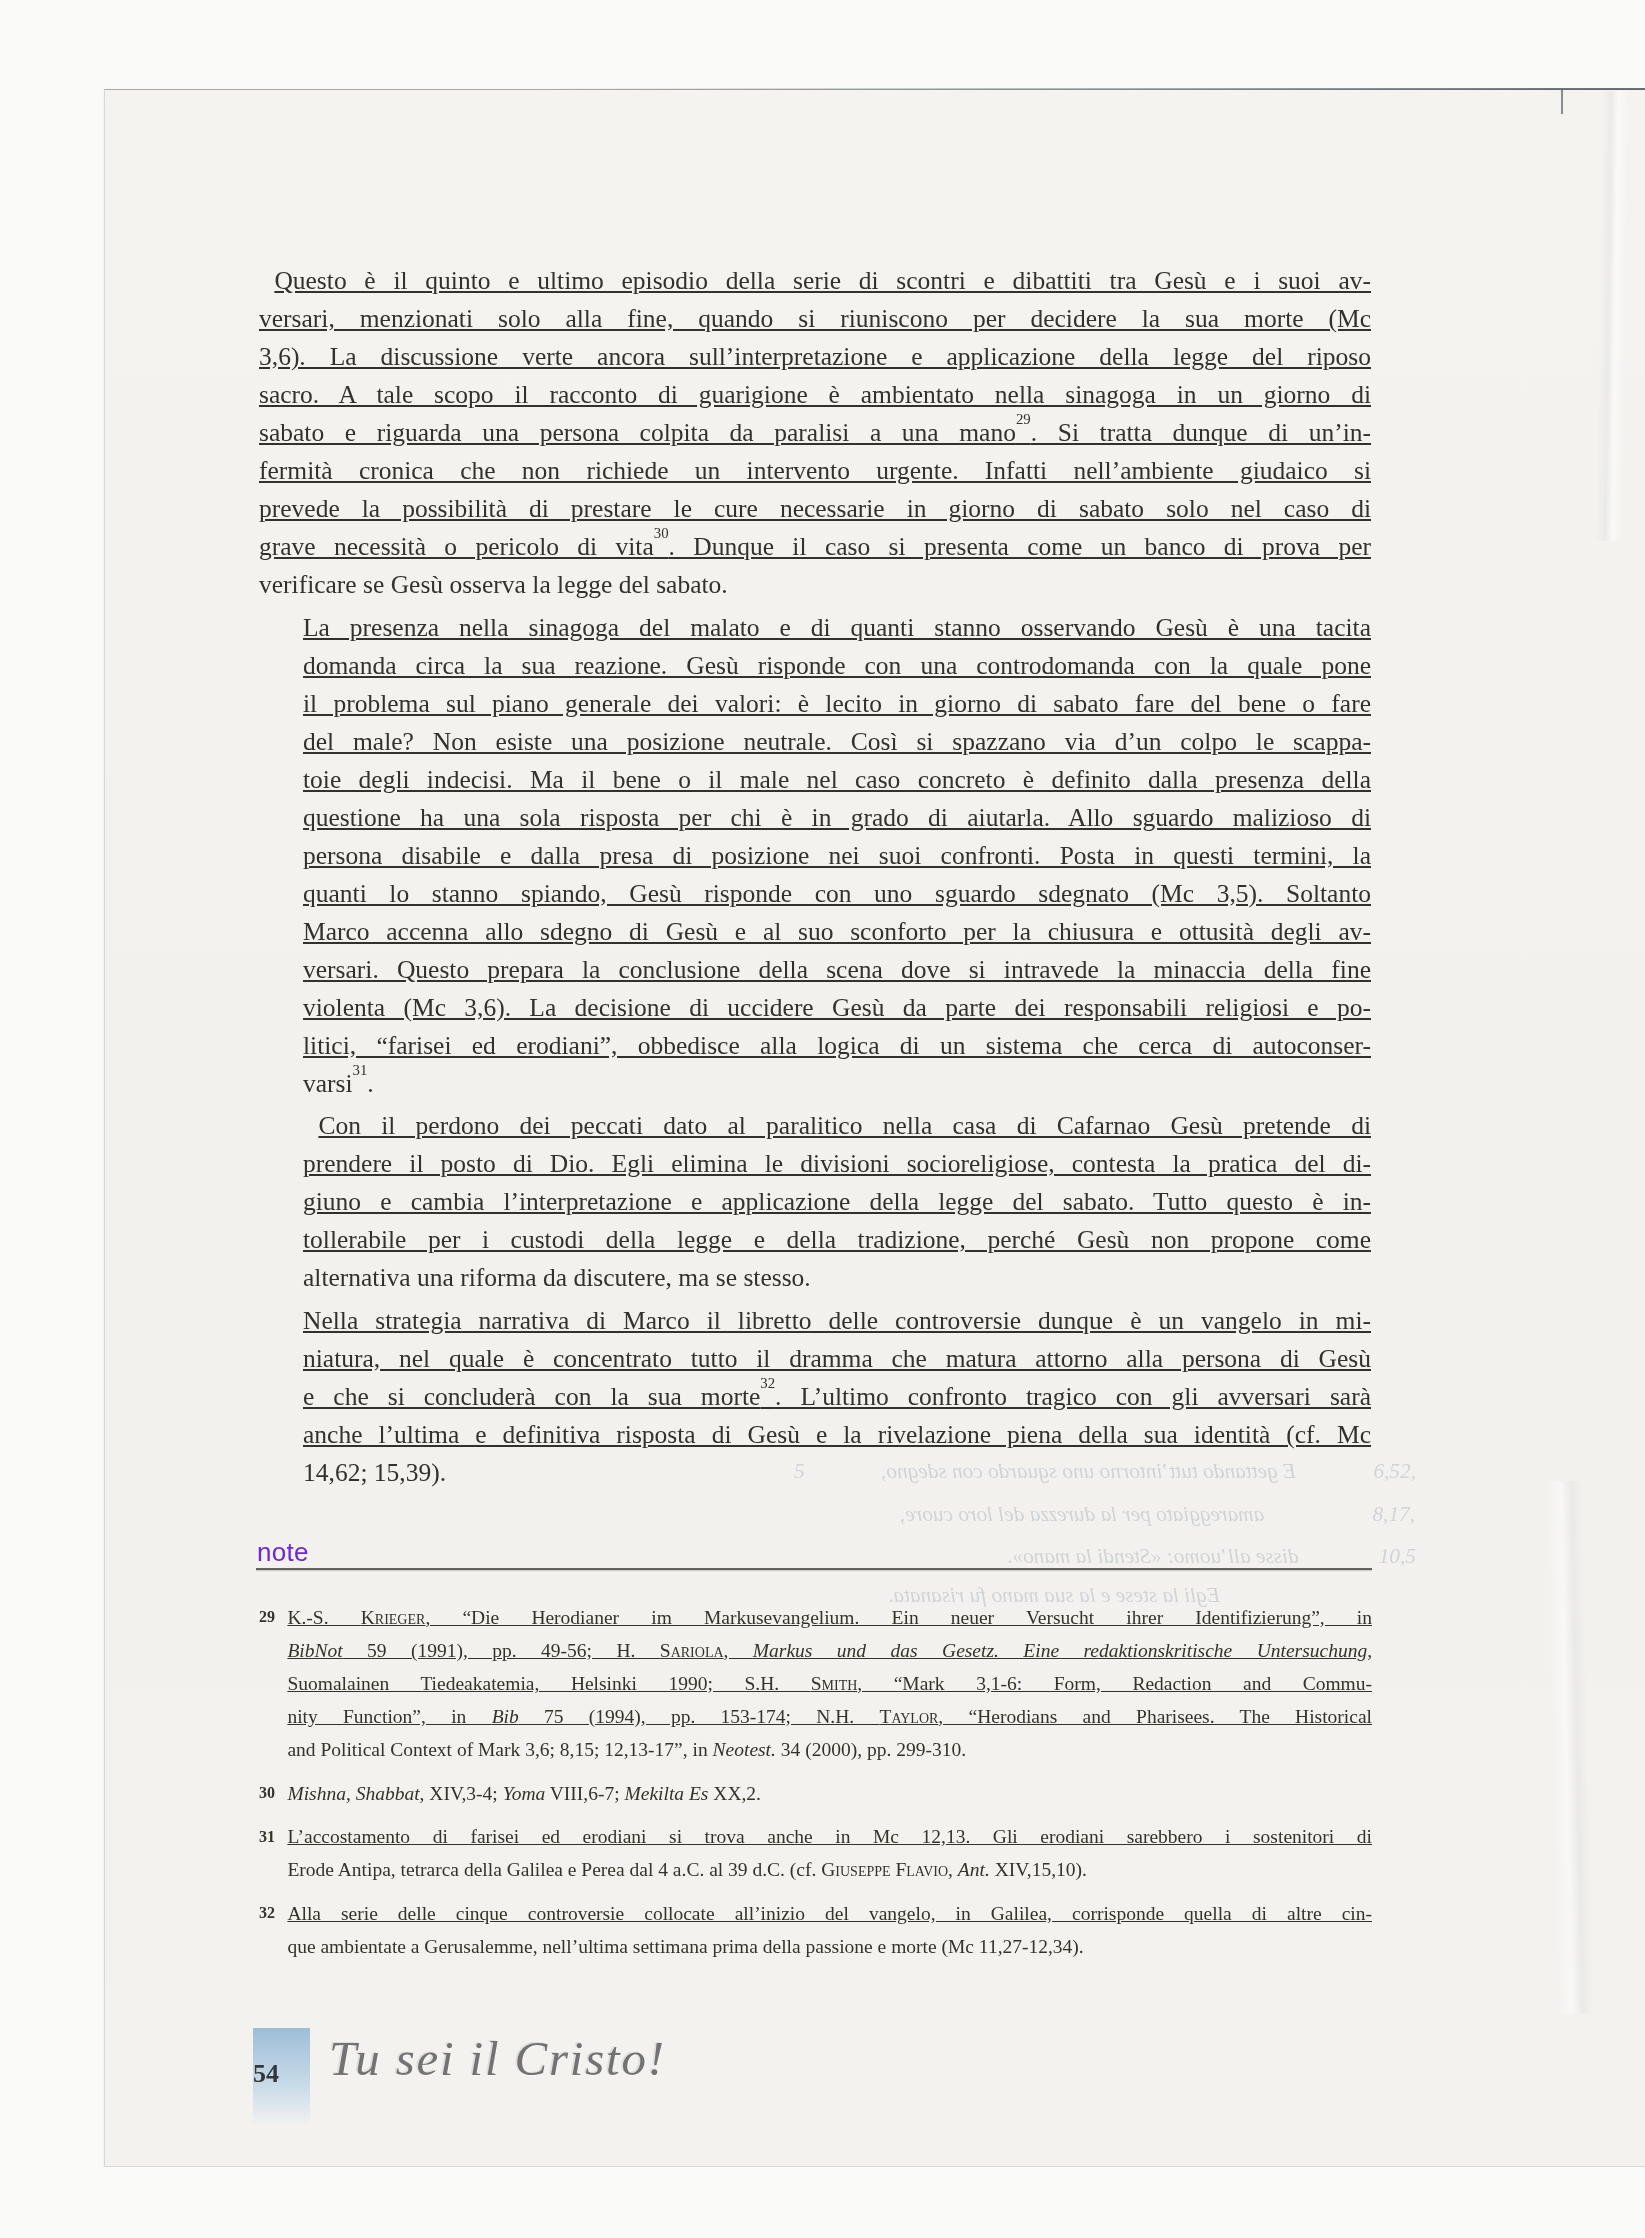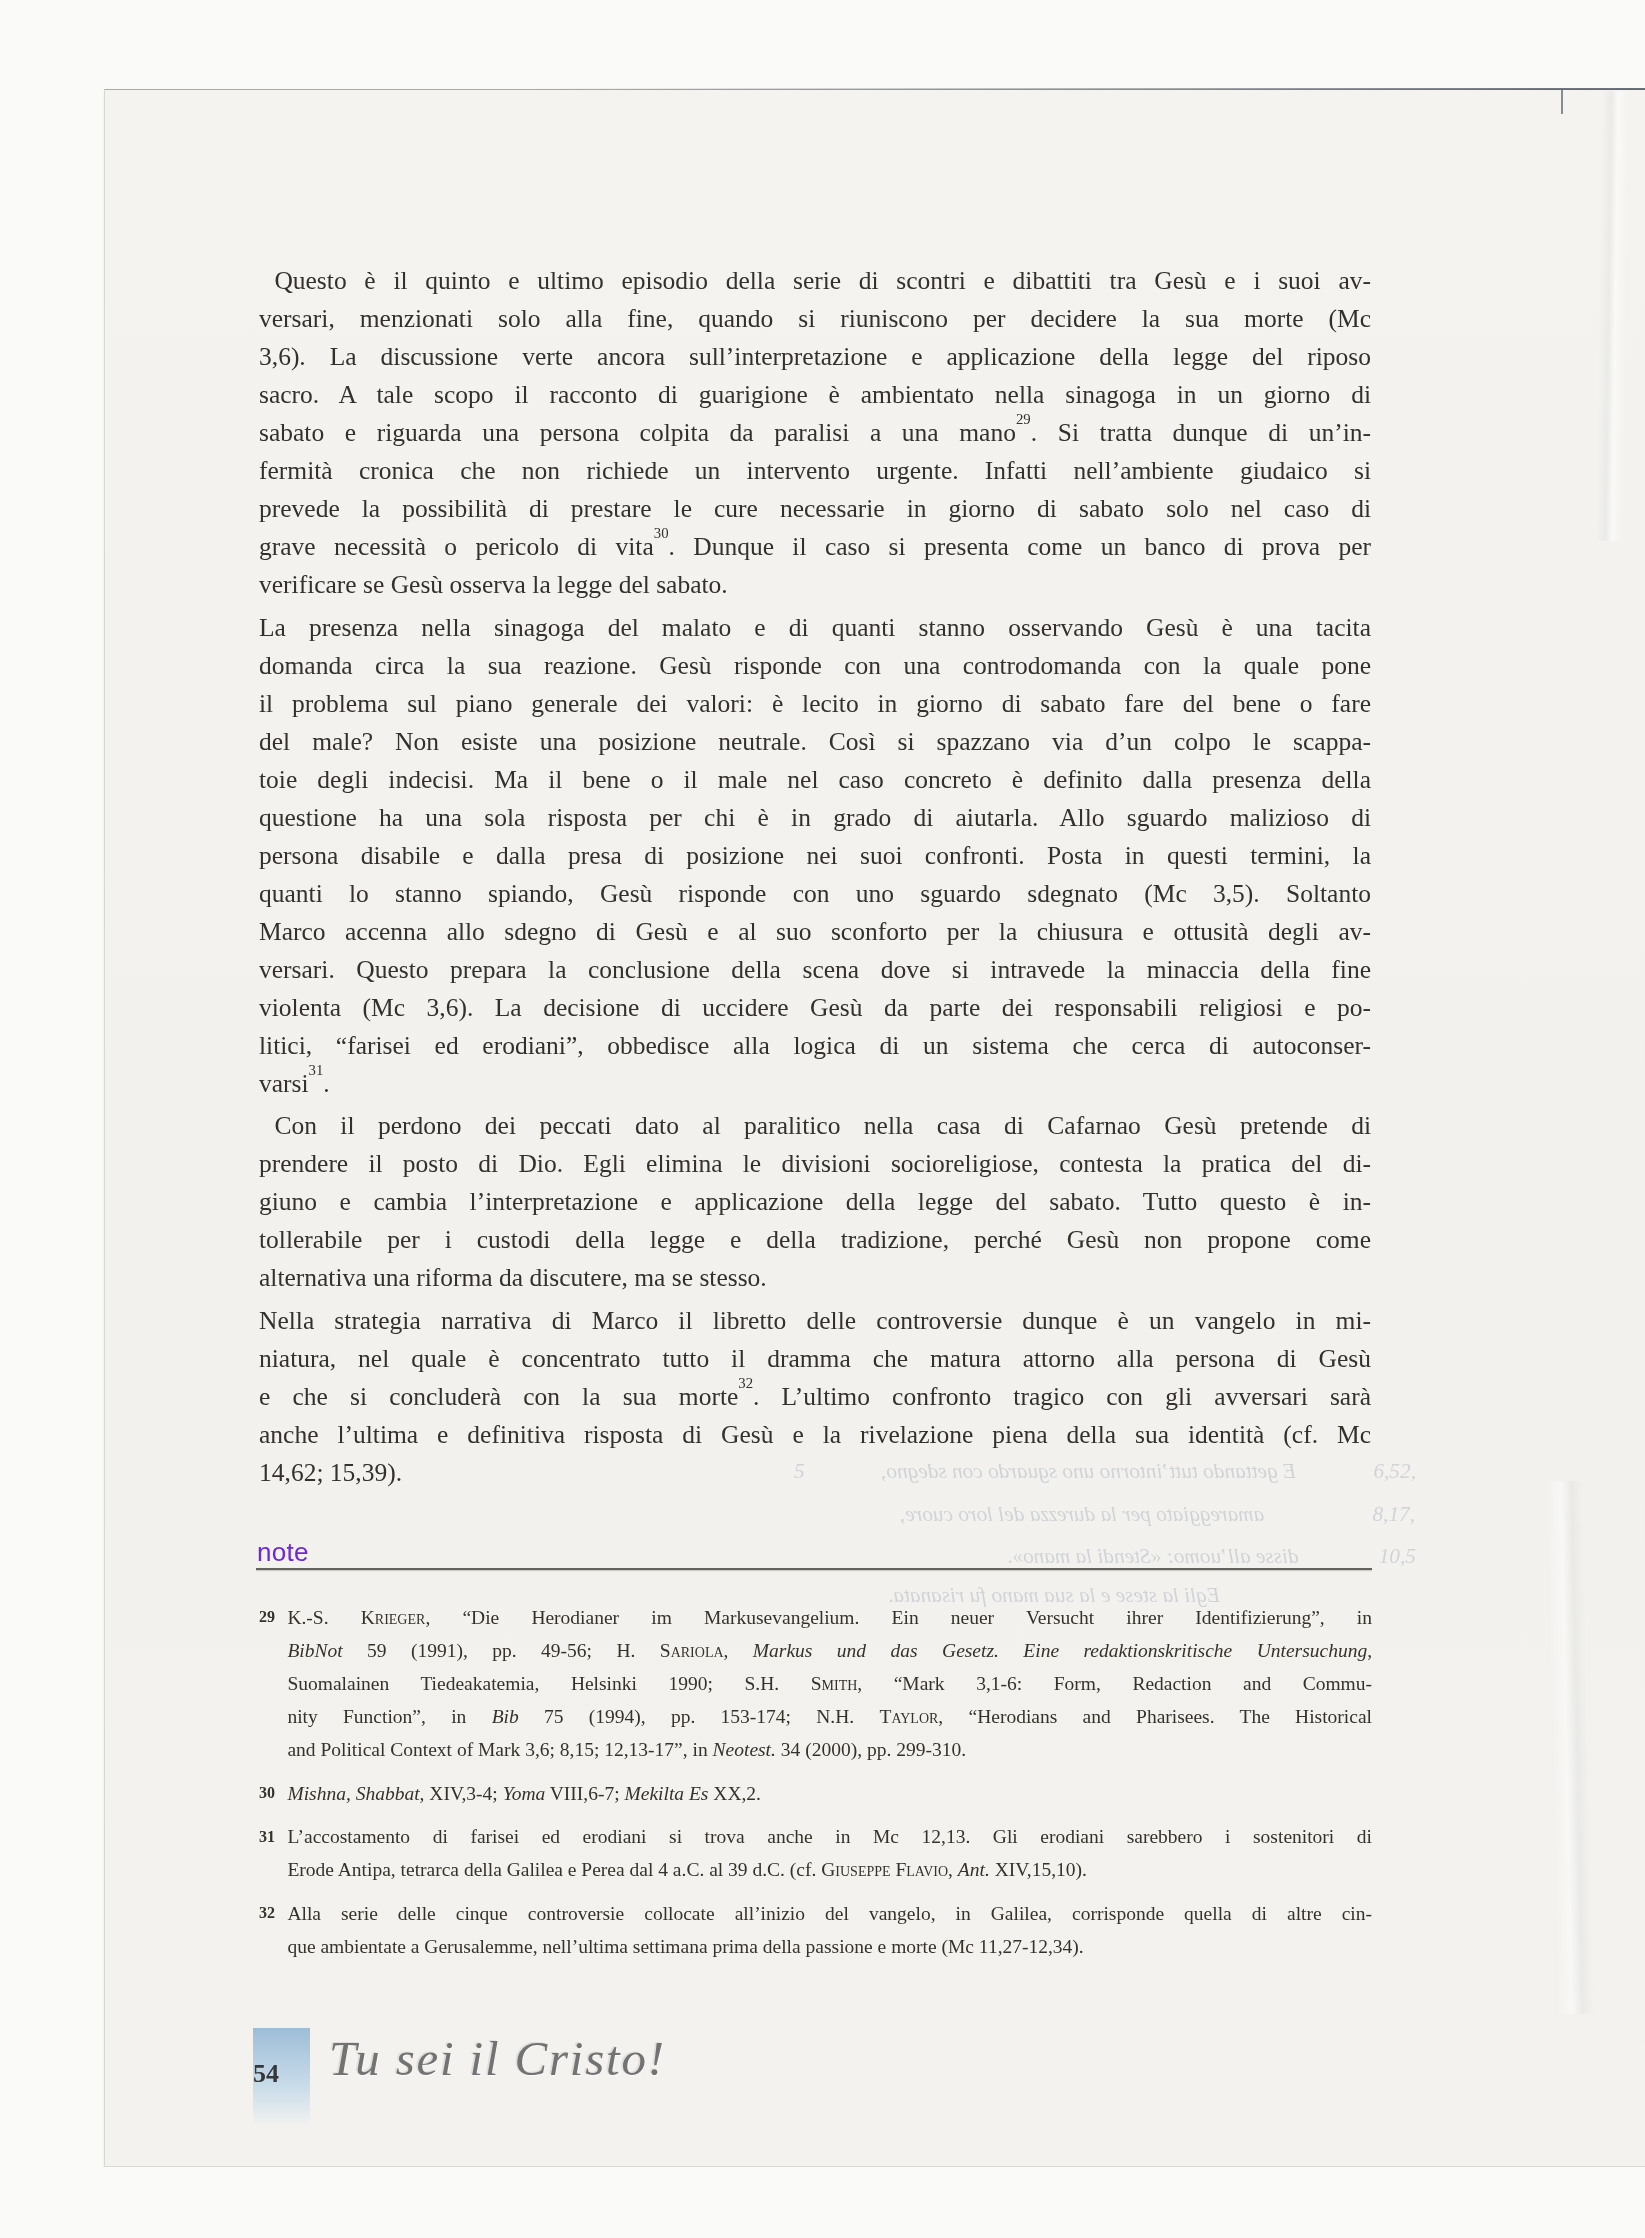--- a/index.html
+++ b/index.html
@@ -40,23 +40,23 @@
     background:linear-gradient(90deg,rgba(0,0,0,0) 0%,rgba(255,255,255,.45) 40%,rgba(70,80,90,.05) 70%,rgba(0,0,0,0) 100%);
     transform:rotate(-1.2deg);
   }
   
   #body-text{
     position:absolute;left:259px;top:262px;width:1112px;
     font-size:25.5px;color:#34312c;
     text-rendering:optimizeLegibility;
   }
   .para{margin:0;}
-  .para + .para{margin-top:4.7px;}
+  .para + .para{margin-top:4.7px;margin-left:44px;}
   .bl{height:38px;line-height:38px;white-space:normal;}
-  .j{text-align:justify;text-align-last:justify;}
+  .j{text-align:justify;text-align-last:justify;text-decoration:underline;}
   .last{text-align:right;text-align-last:left;}
   .indent .bl:first-child{text-indent:15.4px;}
   sup{font-size:.58em;position:relative;top:-.48em;line-height:0;}
   .sc{font-variant:small-caps;}
   
   .ghost-line{
     position:absolute;display:flex;justify-content:space-between;align-items:baseline;
     font-style:italic;font-size:21.3px;line-height:26px;color:#9aa4b1;opacity:.38;
     filter:blur(0.5px);pointer-events:none;
   }

